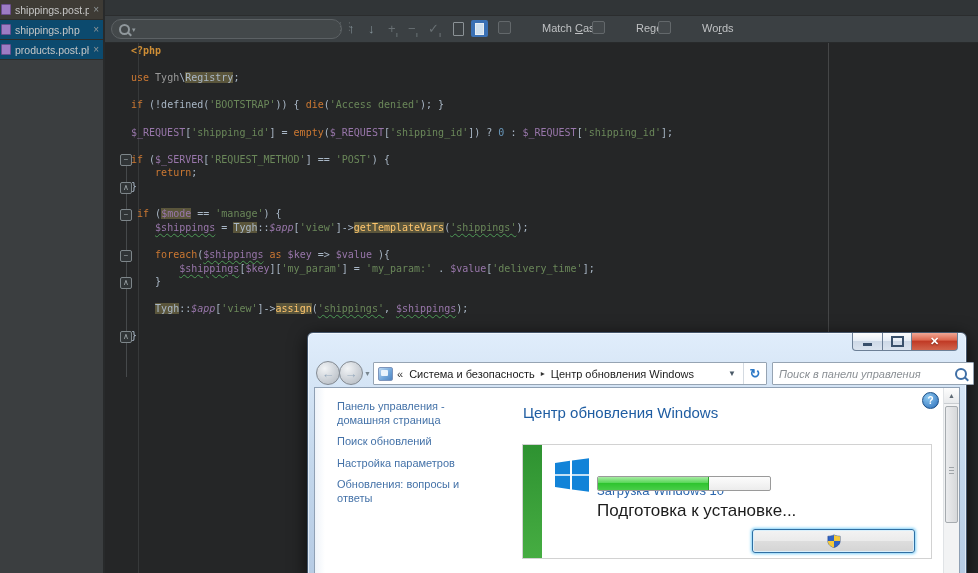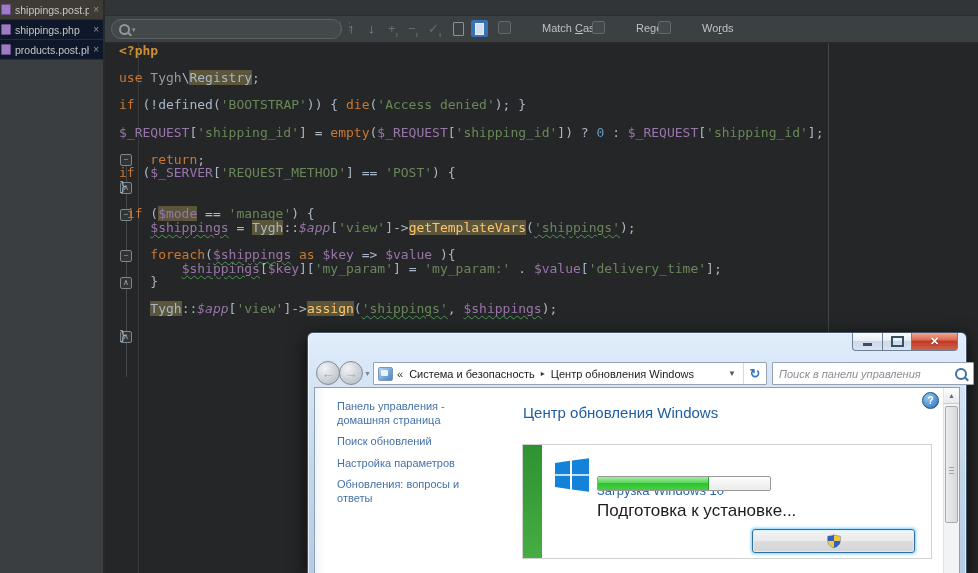--- a/index.html
+++ b/index.html
@@ -3,21 +3,21 @@
 <meta charset="utf-8">
 <style>
   html,body{margin:0;padding:0;background:#1c1c1c;}
   #screen{position:relative;width:978px;height:573px;overflow:hidden;background:#252627;
           font-family:"Liberation Sans",sans-serif;}
 
   
   #tabstrip{position:absolute;left:0;top:0;width:103px;height:573px;background:#3b3e40;
             border-right:2px solid #282a2b;}
   .tab{height:19px;display:flex;align-items:center;gap:4px;padding:0 4px;
-       background:#0f172a;border-bottom:1px solid #2f2d29;cursor:default;}
+       background:#0c4a6e;border-bottom:1px solid #2f2d29;cursor:default;}
   .tab.active{background:#3e3b35;}
   .tab .file-ico{width:8px;height:9px;background:#9d7cc4;border:1px solid #6b4f8f;border-radius:1px;flex:0 0 auto;margin-left:-3px;}
   .tab .tab-label{color:#c6c6c6;font-size:10.5px;white-space:nowrap;overflow:hidden;flex:1;}
   .tab .tab-close{color:#8e9597;font-size:10px;flex:0 0 auto;}
 
   
   #topstrip{position:absolute;left:105px;top:0;right:0;height:15px;background:#313537;border-bottom:1px solid #2b2d2e;}
   #findbar{position:absolute;left:105px;top:16px;right:0;height:26px;background:#3b4043;border-bottom:1px solid #282a2b;}
   #search-pill{position:absolute;left:6px;top:3px;width:222px;height:18px;border:1px solid #5c6164;
                border-radius:10px;background:#43484a;display:flex;align-items:center;padding-left:7px;gap:2px;}
@@ -34,22 +34,22 @@
   .toggle{position:absolute;top:5px;display:flex;align-items:center;gap:5px;cursor:pointer;}
   .toggle .box{width:11px;height:11px;background:#43484b;border:1px solid #63686b;border-radius:2px;}
   .toggle .tlabel{color:#bfc1c3;font-size:11px;padding-left:26px;}
   .toggle u{text-underline-offset:1px;}
 
   
   #editor{position:absolute;left:105px;top:43px;right:0;bottom:0;background:#252627;}
   #gutter-line{position:absolute;left:33px;top:0;bottom:0;width:1px;background:#37393a;}
   #margin-guide{position:absolute;left:723px;top:0;bottom:0;width:1px;background:#454647;}
   #fold-rail{position:absolute;left:21px;top:112px;height:222px;width:1px;background:#46494b;}
-  #code{position:absolute;left:14px;top:1px;font-family:"DejaVu Sans Mono",monospace;
-        font-size:13px;}
+  #code{position:absolute;left:26px;top:1px;font-family:"DejaVu Sans Mono",monospace;
+        font-size:10px;}
   .code-line{height:13.6px;line-height:13.6px;white-space:pre;}
   .php{color:#cf8e36;font-weight:bold;}
   .k{color:#cc7832;font-weight:normal;}
   .s{color:#6a8759;}
   .v{color:#9876aa;}
   .m{color:#ffc66d;margin-top:8px;}
   .n{color:#6897bb;}
   .p{color:#a9b7c6;}
   .dim{color:#9a9a9a;}
   .i{font-style:italic;}
@@ -202,22 +202,22 @@
       </div>
     <div id="code">
         <div class="code-line"><span class="php">&lt;?php</span></div>
         <div class="code-line"></div>
         <div class="code-line"><span class="k">use </span><span class="dim">Tygh</span><span class="p">\</span><span class="p hl">Registry</span><span class="p">;</span></div>
         <div class="code-line"></div>
         <div class="code-line"><span class="k">if </span><span class="p">(!</span><span class="p">defined</span><span class="p">(</span><span class="s">'BOOTSTRAP'</span><span class="p">)) { </span><span class="k">die</span><span class="p">(</span><span class="s">'Access denied'</span><span class="p">); }</span></div>
         <div class="code-line"></div>
         <div class="code-line"><span class="v">$_REQUEST</span><span class="p">[</span><span class="s">'shipping_id'</span><span class="p">] = </span><span class="k">empty</span><span class="p">(</span><span class="v">$_REQUEST</span><span class="p">[</span><span class="s">'shipping_id'</span><span class="p">]) ? </span><span class="n">0</span><span class="p"> : </span><span class="v">$_REQUEST</span><span class="p">[</span><span class="s">'shipping_id'</span><span class="p">];</span></div>
         <div class="code-line"></div>
+        <div class="code-line"><span class="k">if </span><span class="p">(</span><span class="v">$_SERVER</span><span class="p">[</span><span class="s">'REQUEST_METHOD'</span><span class="p">] == </span><span class="s">'POST'</span><span class="p">) {</span></div>
         <div class="code-line"><span class="p">    </span><span class="k">return</span><span class="p">;</span></div>
-        <div class="code-line"><span class="k">if </span><span class="p">(</span><span class="v">$_SERVER</span><span class="p">[</span><span class="s">'REQUEST_METHOD'</span><span class="p">] == </span><span class="s">'POST'</span><span class="p">) {</span></div>
         <div class="code-line"><span class="p">}</span></div>
         <div class="code-line"></div>
         <div class="code-line"><span class="p"> </span><span class="k">if </span><span class="p">(</span><span class="v hl">$mode</span><span class="p"> == </span><span class="s">'manage'</span><span class="p">) {</span></div>
         <div class="code-line"><span class="p">    </span><span class="v w">$shippings</span><span class="p"> = </span><span class="p hl">Tygh</span><span class="p">::</span><span class="v i">$app</span><span class="p">[</span><span class="s">'view'</span><span class="p">]-&gt;</span><span class="m hl">getTemplateVars</span><span class="p">(</span><span class="s w">'shippings'</span><span class="p">);</span></div>
         <div class="code-line"></div>
         <div class="code-line"><span class="p">    </span><span class="k">foreach</span><span class="p">(</span><span class="v w">$shippings</span><span class="p"> </span><span class="k">as</span><span class="p"> </span><span class="v">$key</span><span class="p"> =&gt; </span><span class="v">$value</span><span class="p"> ){</span></div>
         <div class="code-line"><span class="p">        </span><span class="v w">$shippings</span><span class="p">[</span><span class="v">$key</span><span class="p">][</span><span class="s">'my_param'</span><span class="p">] = </span><span class="s">'my_param:'</span><span class="p"> . </span><span class="v">$value</span><span class="p">[</span><span class="s">'delivery_time'</span><span class="p">];</span></div>
         <div class="code-line"><span class="p">    }</span></div>
         <div class="code-line"></div>
         <div class="code-line"><span class="p">    </span><span class="p hl">Tygh</span><span class="p">::</span><span class="v i">$app</span><span class="p">[</span><span class="s">'view'</span><span class="p">]-&gt;</span><span class="m hl">assign</span><span class="p">(</span><span class="s w">'shippings'</span><span class="p">, </span><span class="v w">$shippings</span><span class="p">);</span></div>

